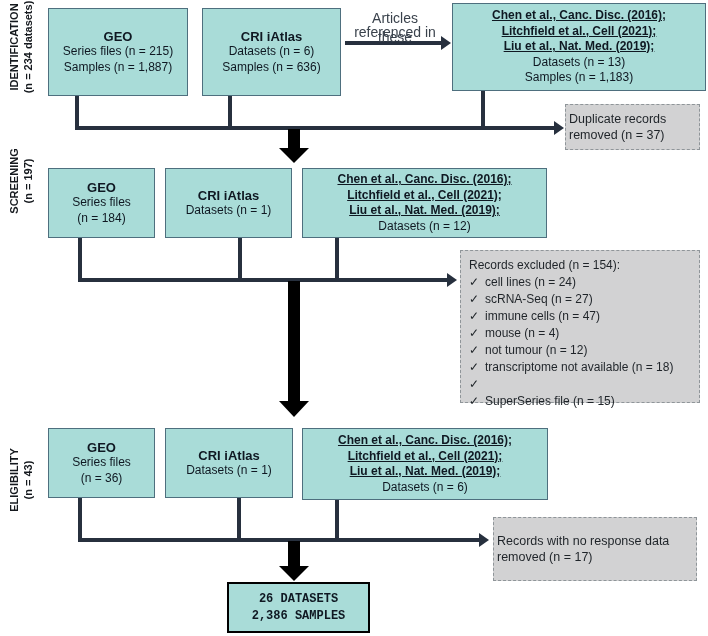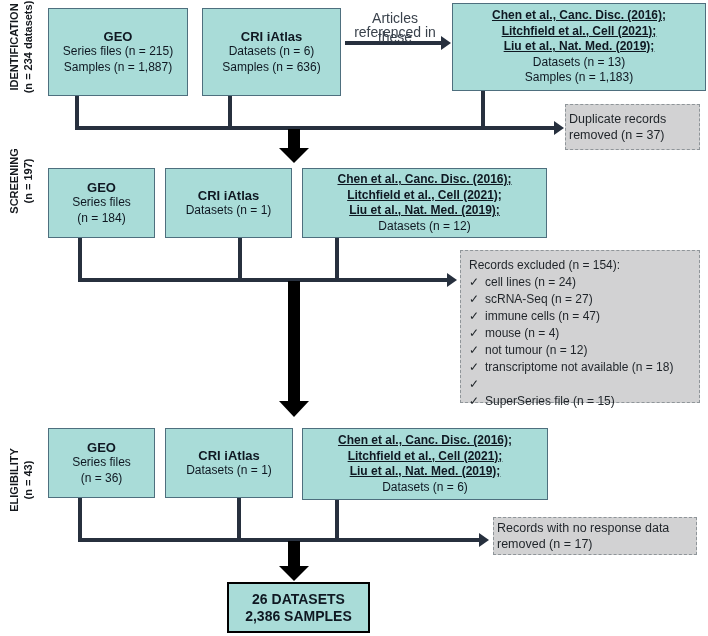--- a/index.html
+++ b/index.html
@@ -8,21 +8,21 @@
     font-family:"Liberation Sans",sans-serif;overflow:hidden;color:#10161e;
   }
   
   .tbox{
     position:absolute;background:#a9dcd8;border:1.5px solid #4e6f7e;
     box-sizing:border-box;display:flex;flex-direction:column;justify-content:center;
     align-items:center;text-align:center;font-size:12px;line-height:15.5px;color:#0f1822;
   }
   .tbox .b{font-weight:bold;text-decoration:underline;}
   .tbox .hd{font-weight:bold;font-size:13px;}
-  .final{border:2.5px solid #000000;font-weight:bold;font-size:14px;line-height:17px;}
+  .final{border:2.5px solid #000000;font-weight:bold;font-size:12px;line-height:17px;font-family:Liberation Mono, monospace;}
   
   .gbox{
     position:absolute;background:#d2d2d3;border:1.6px dashed #8f9599;
     box-sizing:border-box;display:flex;flex-direction:column;justify-content:center;
     font-size:12.5px;line-height:16px;color:#1f2429;padding:5px 3px;text-align:left;
   }
   .gbox.list{justify-content:space-between;line-height:17px;font-size:12px;padding:6px 8px;}
   .item{display:flex;}
   .check{width:16px;flex:0 0 16px;text-align:left;}
   
@@ -182,21 +182,21 @@
     <div class="b">Liu et al., Nat. Med. (2019);</div>
     <div>Datasets (n = 6)</div>
   </div>
 
   <div class="vline" style="left:78px;top:498px;width:4px;height:44px;"></div>
   <div class="vline" style="left:237px;top:498px;width:4px;height:44px;"></div>
   <div class="vline" style="left:335px;top:500px;width:4px;height:42px;"></div>
   <div class="hline" style="left:78px;top:538px;width:403px;height:4px;"></div>
   <div class="ar" style="left:479px;top:533px;"></div>
 
-  <div class="gbox" style="left:493px;top:517px;width:204px;height:38px;">
+  <div class="gbox" style="left:493px;top:517px;width:204px;height:64px;">
     <div>Records with no response data</div>
     <div>removed (n = 17)</div>
   </div>
 
   <div class="shaft" style="left:288px;top:541px;width:12px;height:25px;"></div>
   <div class="ad" style="left:279px;top:566px;"></div>
 
   <div class="tbox final" style="left:227px;top:582px;width:143px;height:51px;">
     <div>26 DATASETS</div>
     <div>2,386 SAMPLES</div>

